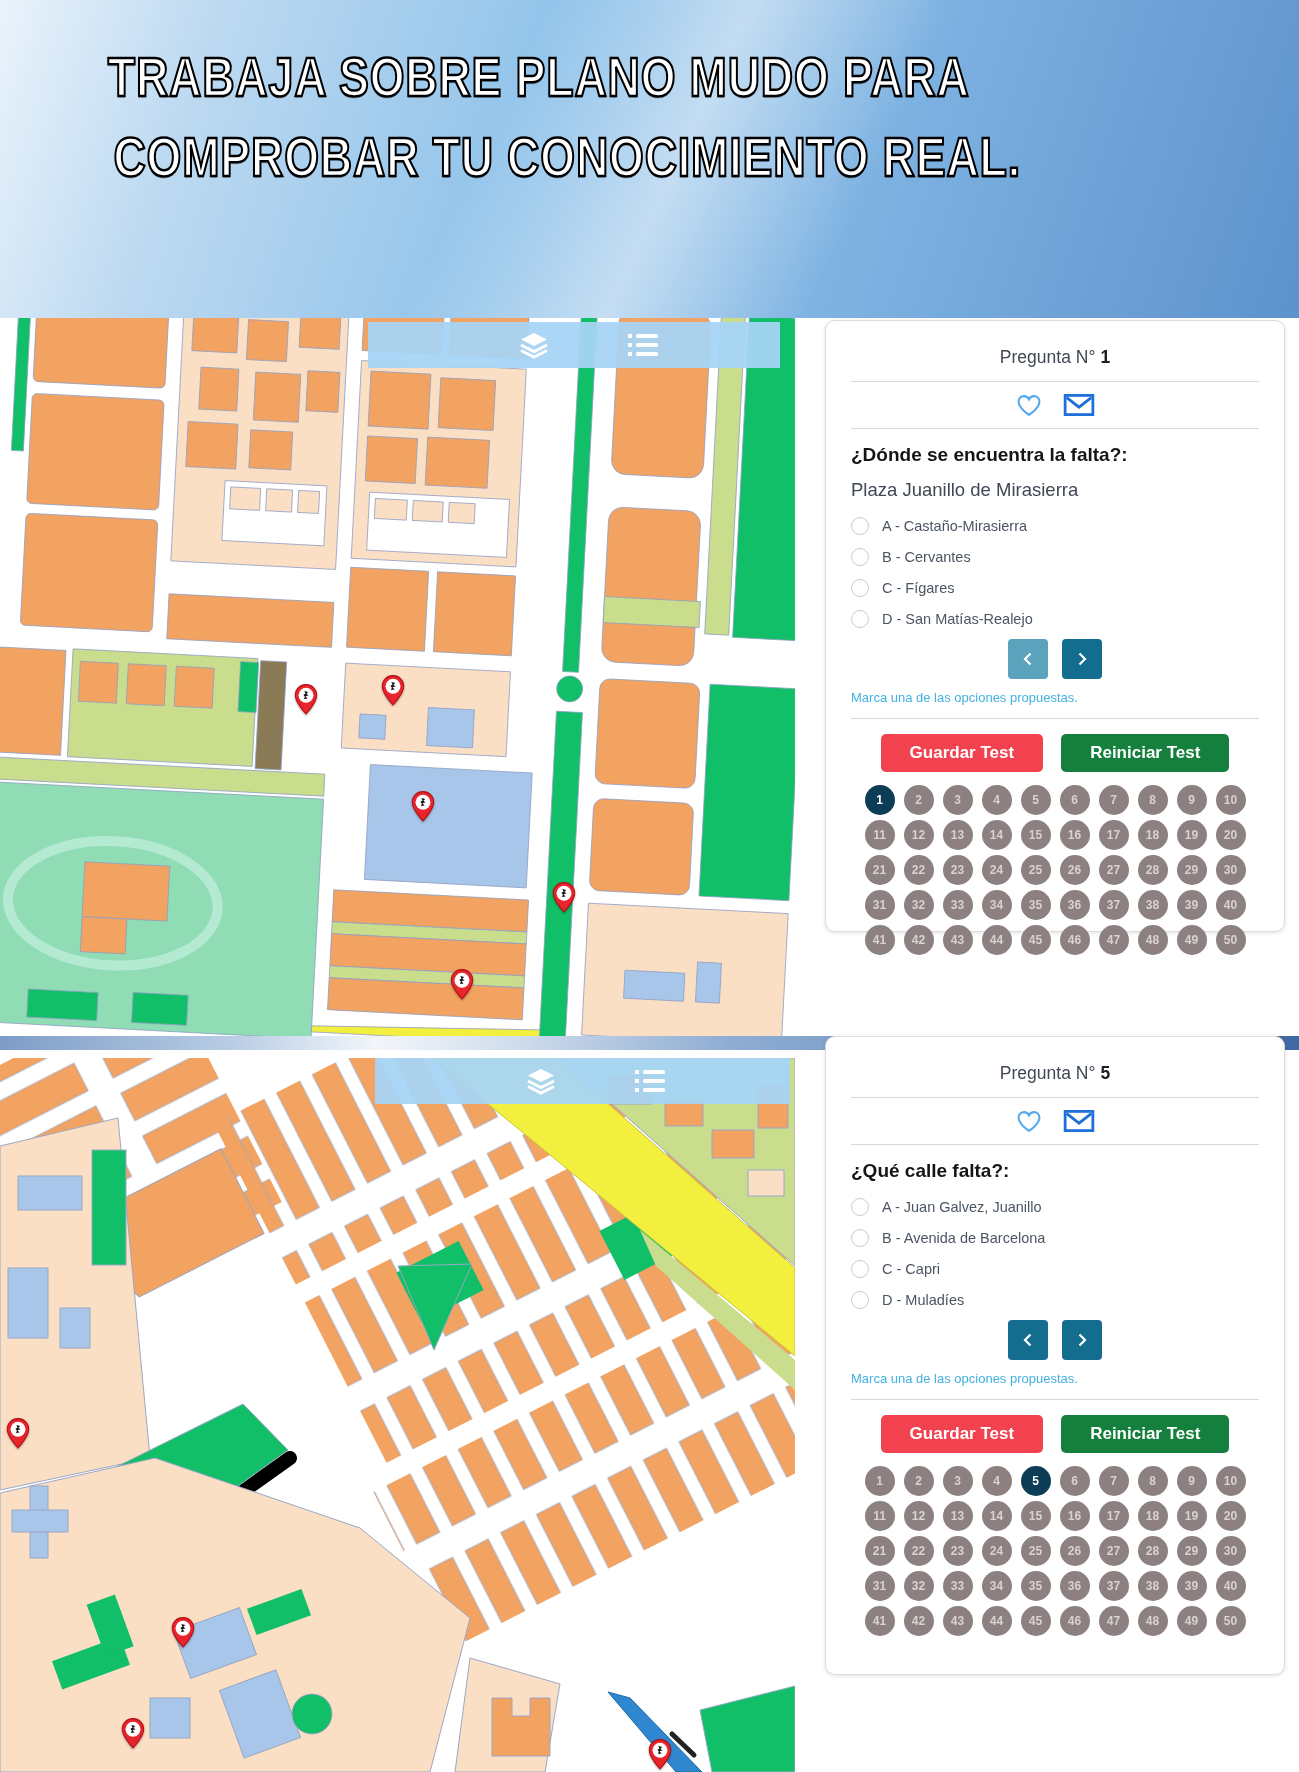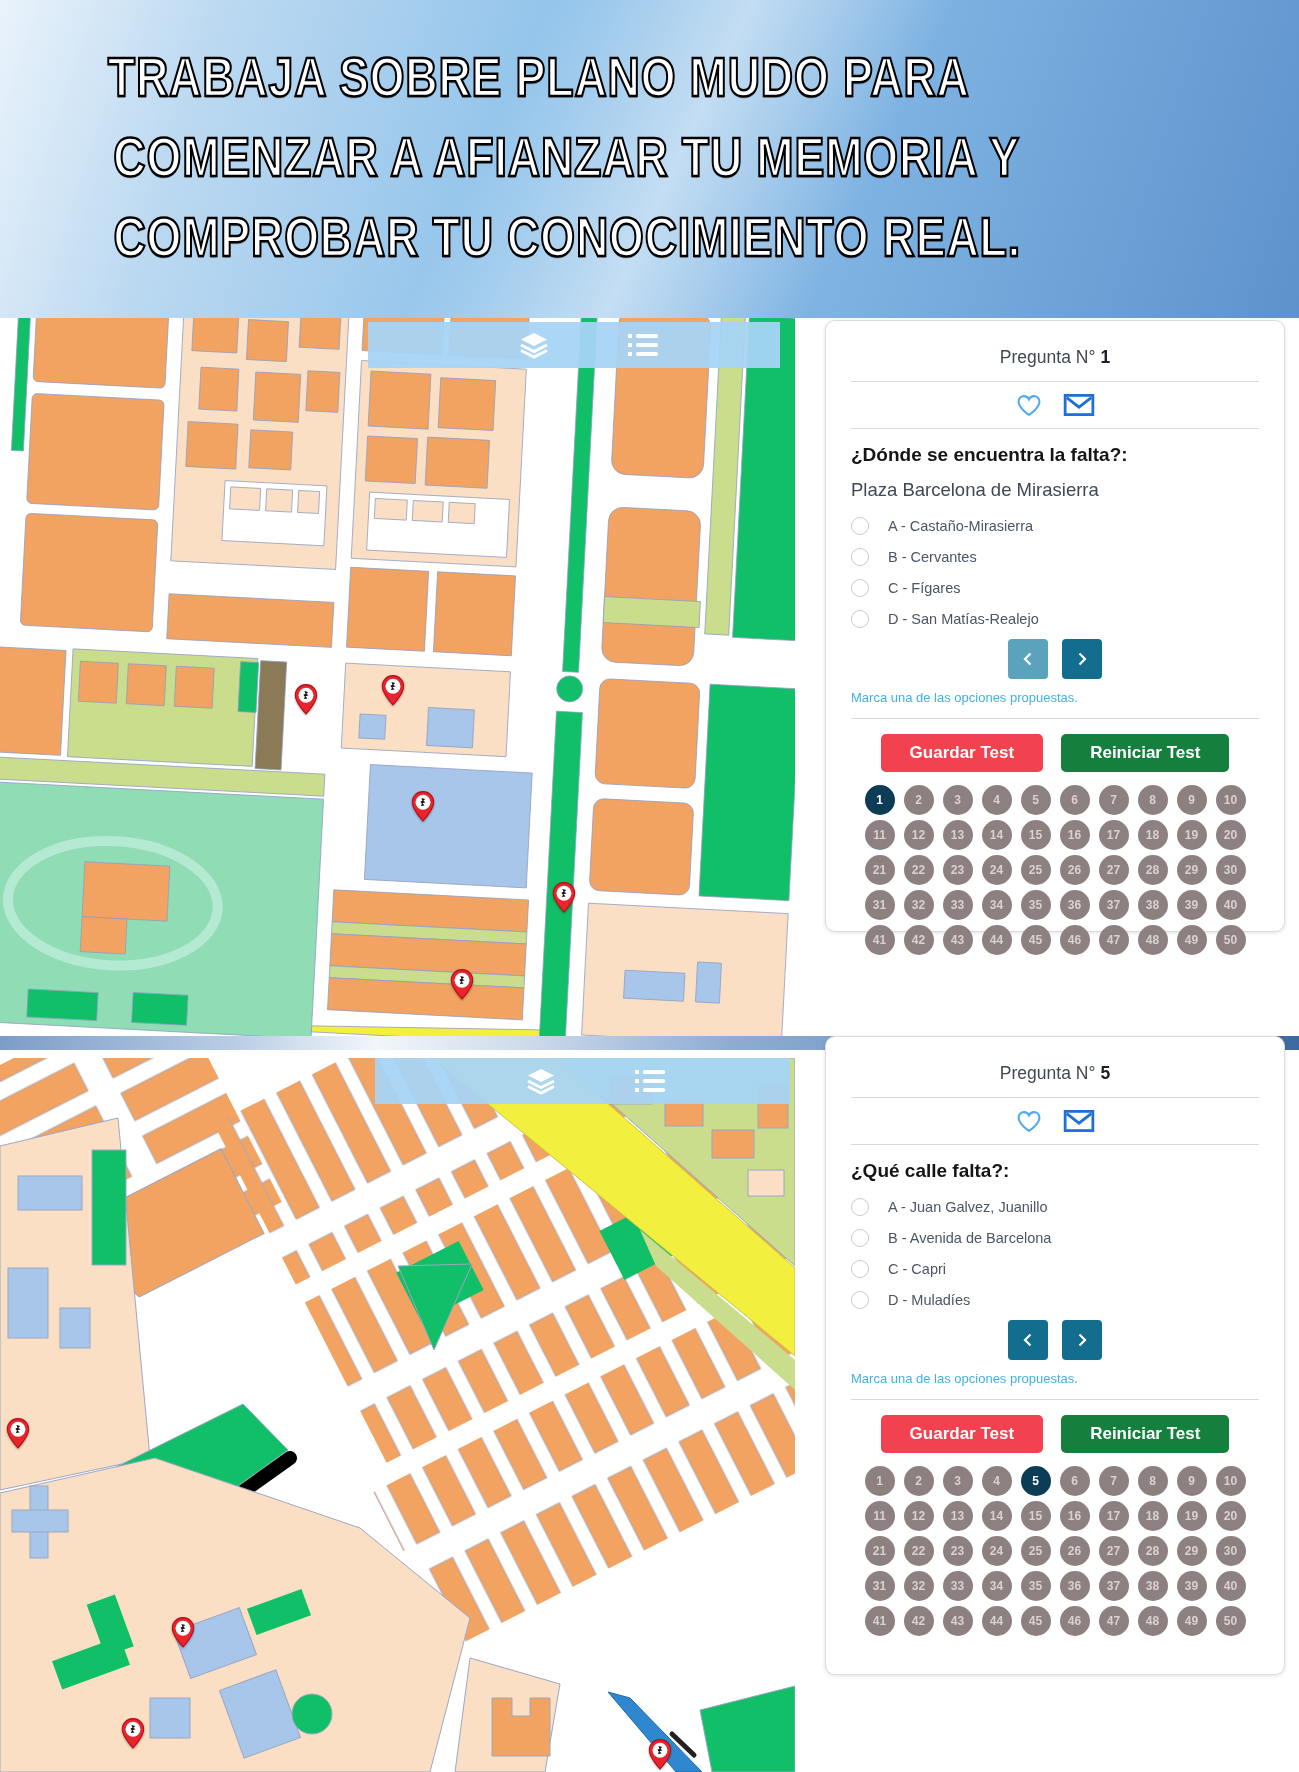--- a/index.html
+++ b/index.html
@@ -36,21 +36,21 @@
         border-radius:10px;box-shadow:0 1px 4px rgba(0,0,0,.12);box-sizing:border-box;
         padding:0 25px;}
   .card-title{margin-top:26px;text-align:center;font-size:17.5px;color:#3f4854;}
   .card-title b{color:#1c2026;font-weight:700;margin-left:5px;}
   .hr{border-top:1px solid #d8d8d8;margin-top:13px;}
   .icon-row{height:46px;display:flex;align-items:center;justify-content:center;gap:20px;}
   .icon-btn{display:flex;align-items:center;cursor:pointer;}
   .question{margin-top:15px;font-size:19px;font-weight:800;color:#151515;}
   .subject{margin-top:13px;font-size:18.5px;color:#3f4854;}
   .options{margin-top:14px;}
-  .opt{display:flex;align-items:center;gap:19px;margin-bottom:9px;height:22px;}
+  .opt{display:flex;align-items:center;gap:13px;margin-bottom:9px;height:22px;}
   .radio{width:16px;height:16px;border:1.5px solid #c7ccd4;border-radius:50%;background:#fff;flex:0 0 auto;}
   .opt-label{font-size:14.5px;color:#4b5563;}
   .arrow-row{margin-top:8px;display:flex;justify-content:center;gap:14px;}
   .arrow-btn{width:40px;height:40px;border-radius:4px;background:#136d8e;display:flex;
              align-items:center;justify-content:center;cursor:pointer;}
   .arrow-btn.disabled{background:#5ba2bd;}
   .hint{margin-top:11px;text-align:left;font-size:13px;color:#43b1e2;}
   .btn-row{margin-top:15px;display:flex;justify-content:center;gap:18px;}
   .btn{border:none;border-radius:5px;color:#fff;font-weight:700;font-size:17px;
        font-family:"Liberation Sans",sans-serif;padding:9px 29px;cursor:pointer;}
@@ -64,21 +64,20 @@
   .num-circle.selected{background:#0d3c57;color:#ffffff;}
 </style>
 </head>
 <body>
 
 <div class="canvas">
 
   <div class="sky"></div>
   <div class="headline">
     <div class="hline"><span>TRABAJA SOBRE PLANO MUDO PARA</span></div>
-    <div class="hline"><span>COMENZAR A AFIANZAR TU MEMORIA Y</span></div>
     <div class="hline"><span>COMPROBAR TU CONOCIMIENTO REAL.</span></div>
   </div>
 
   <div class="row-bg" style="top:318px;height:718px;"></div>
   <div class="divider-band"></div>
   <div class="row-bg" style="top:1050px;height:722px;"></div>
 
   <div class="map" style="top:318px;height:718px;">
     <svg class="mapart" width="795" height="718" viewBox="0 0 795 718">
       <rect width="795" height="718" fill="#ffffff"></rect>
@@ -323,21 +322,21 @@
       </span>
       <span class="icon-btn">
         <svg width="32" height="24" viewBox="0 0 30 22">
             <rect x="2" y="2" width="26" height="18" fill="none" stroke="#1e6fd9" stroke-width="2.6"></rect>
             <path d="M3.5 4 L15 13 L26.5 4" fill="none" stroke="#1e6fd9" stroke-width="2.6"></path>
           </svg>
       </span>
     </div>
     <div class="hr" style="margin-top:0;"></div>
     <div class="question">¿Dónde se encuentra la falta?:</div>
-    <div class="subject">Plaza Barcelona de Mirasierra</div>
+    <div class="subject">Plaza Juanillo de Mirasierra</div>
     <div class="options">
       <div class="opt">
           <span class="radio"></span>
           <span class="opt-label">A - Castaño-Mirasierra</span>
         </div>
       <div class="opt">
           <span class="radio"></span>
           <span class="opt-label">B - Cervantes</span>
         </div>
       <div class="opt">

